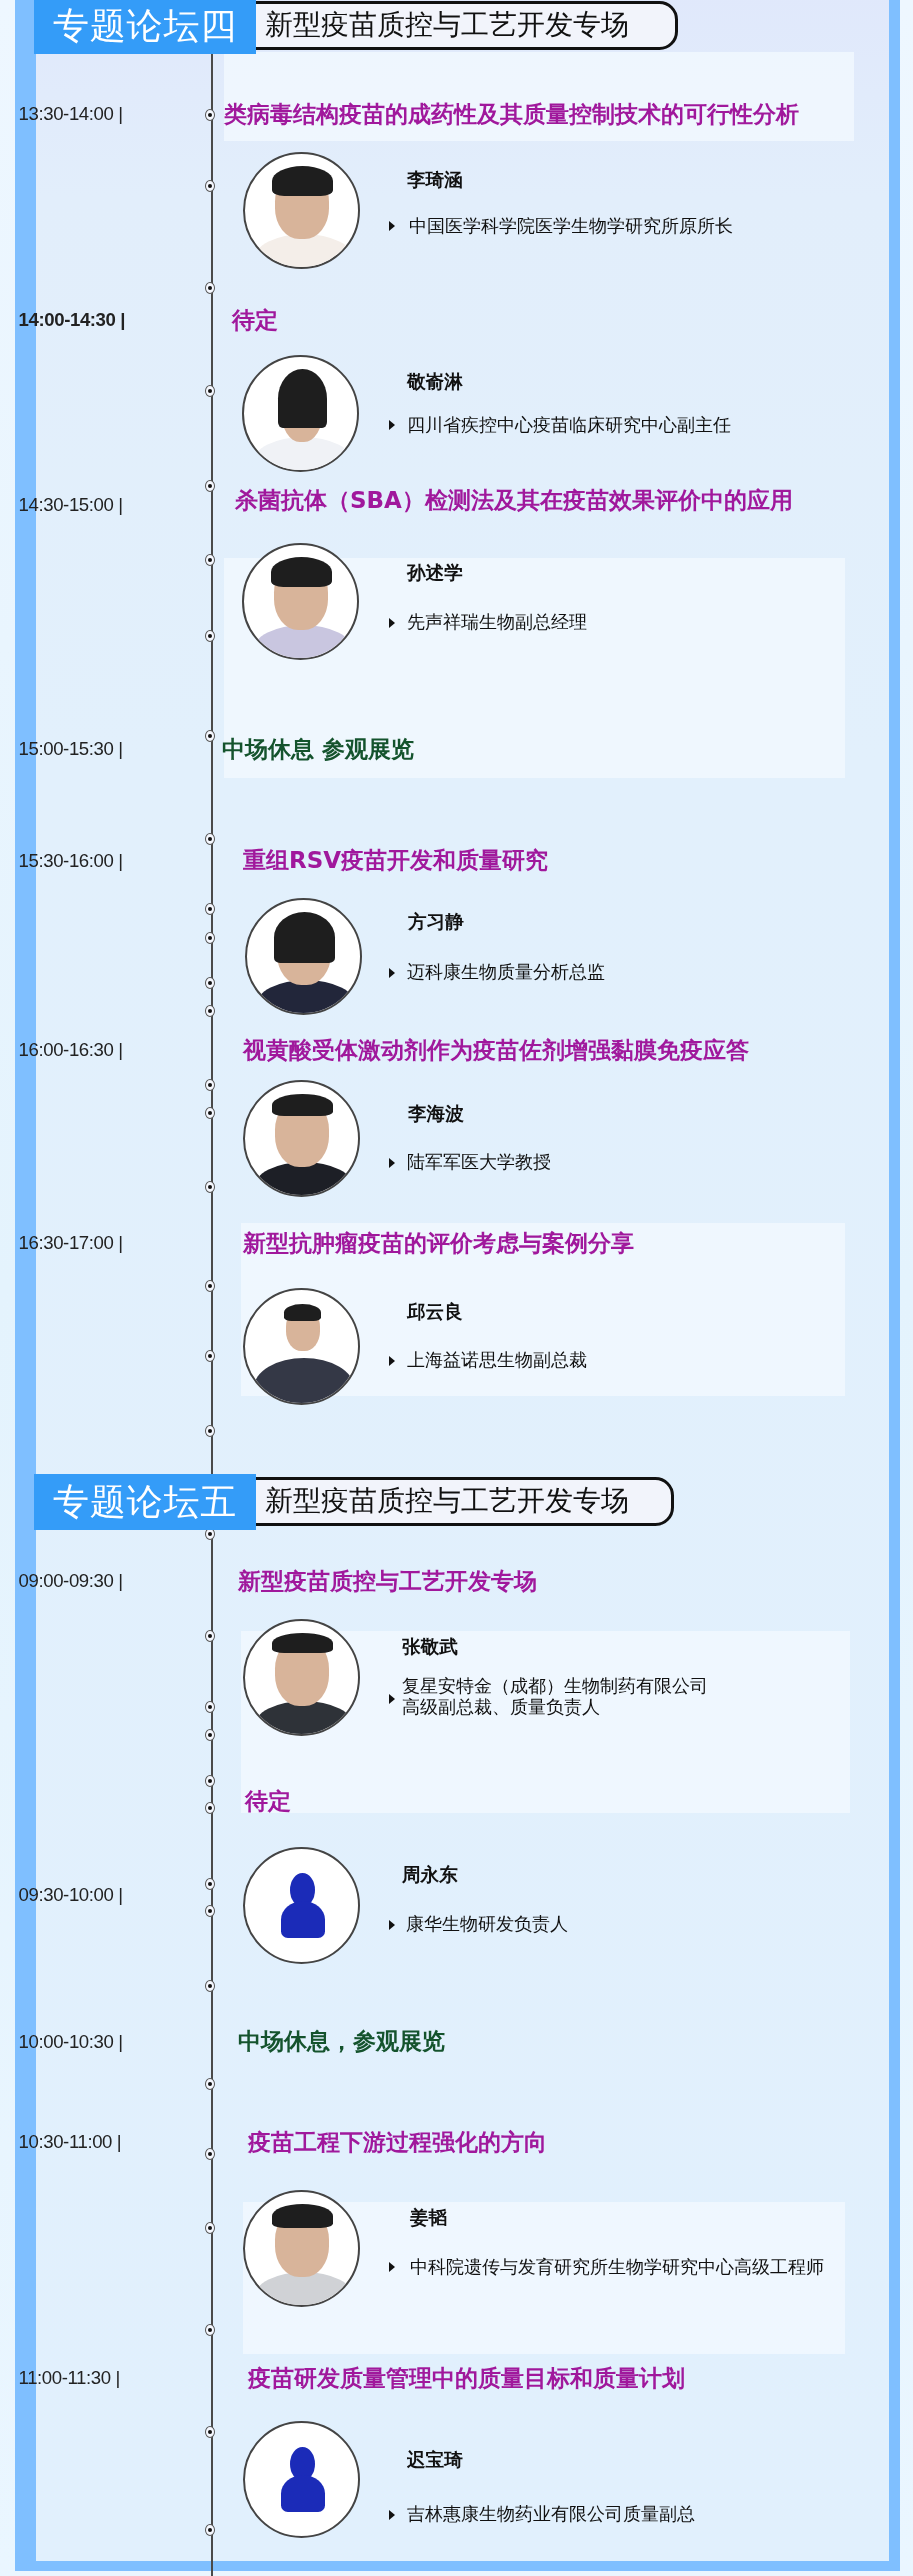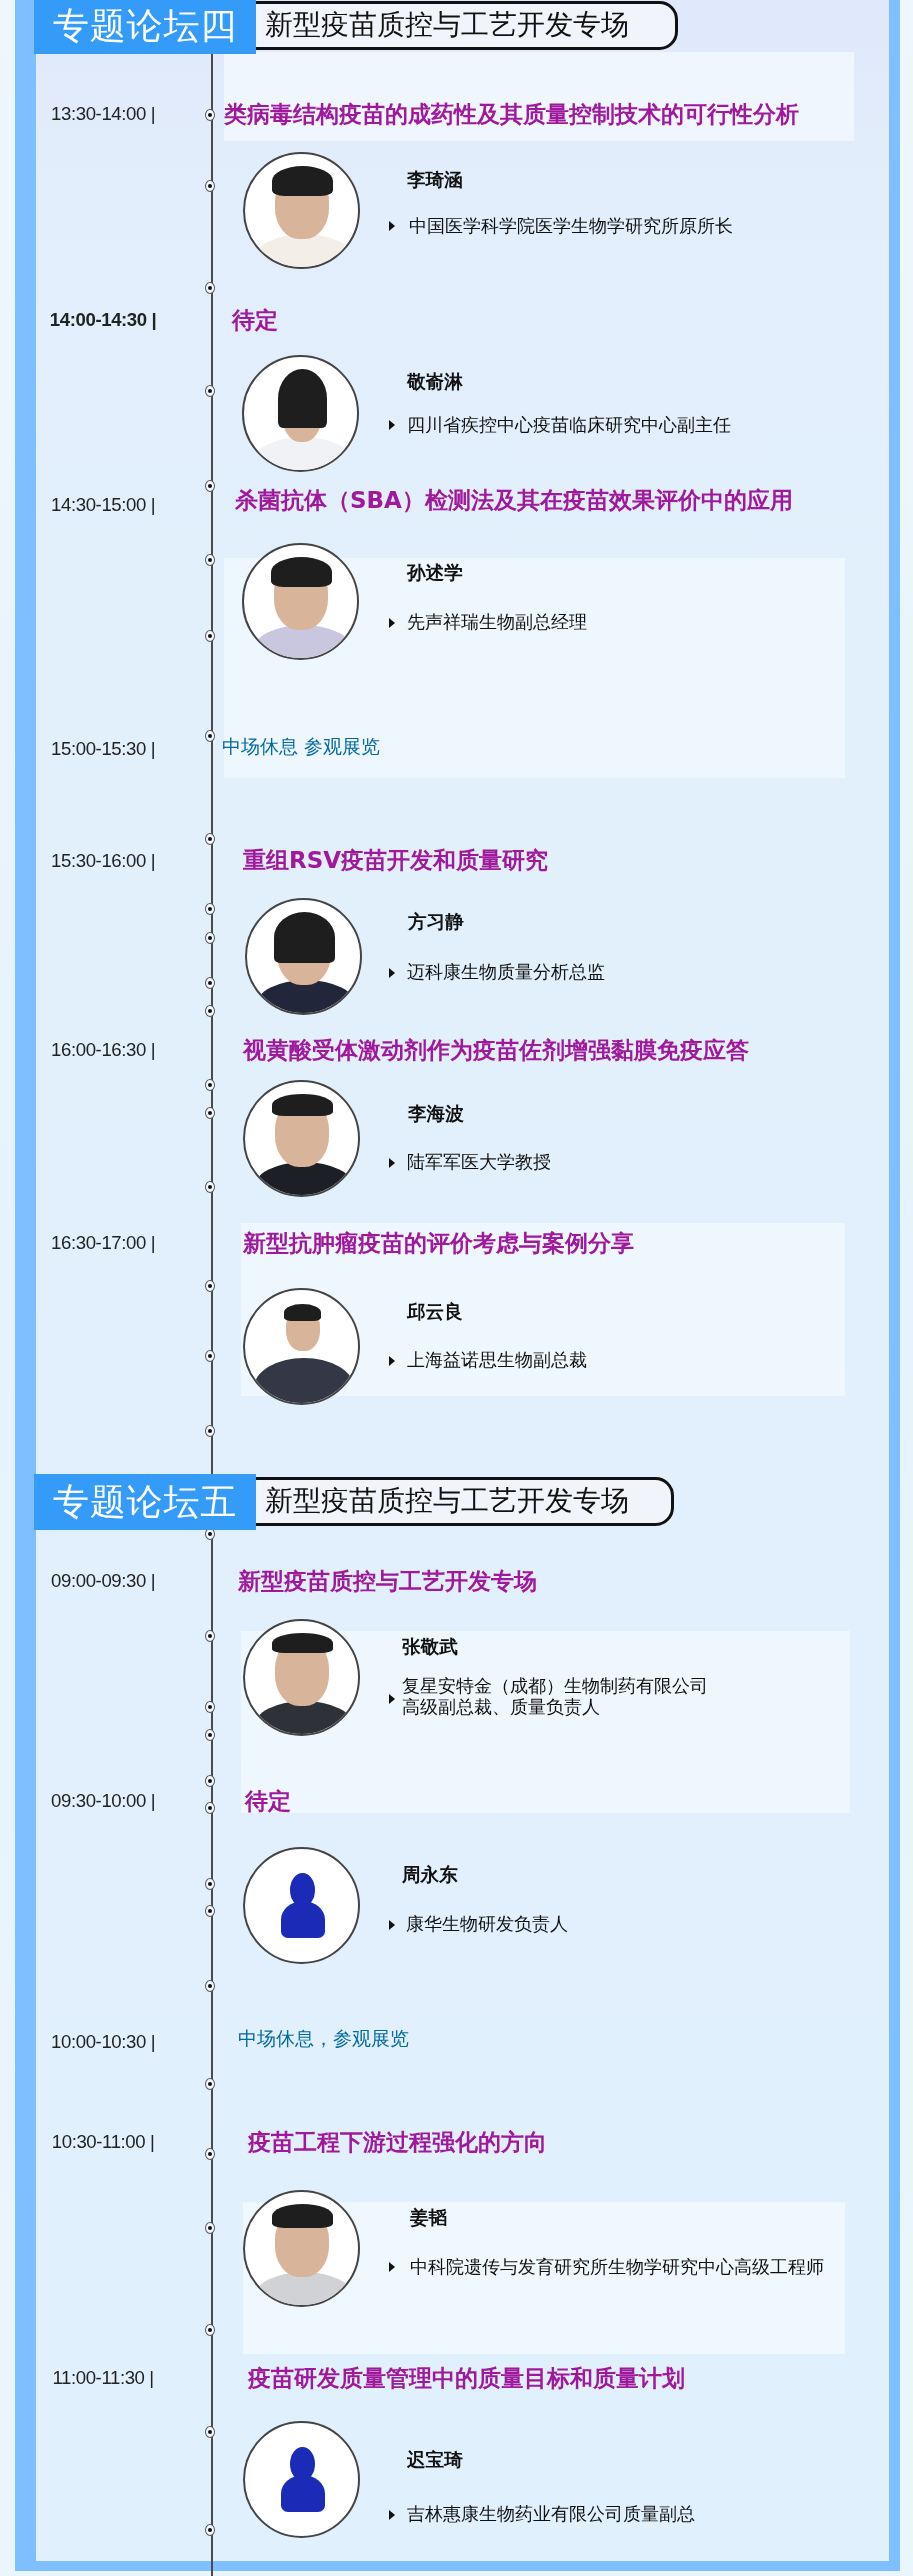--- a/index.html
+++ b/index.html
@@ -31,28 +31,28 @@
     color:#fff; font-size:36px; line-height:56px; text-align:center; z-index:2;
     font-family:"DejaVu Serif","Liberation Serif",serif; letter-spacing:0.8px;
   }
   .forum-pill {
     position:absolute; left:194px; top:2.5px; height:49px; box-sizing:border-box;
     border:3.4px solid #111; border-radius:0 18.6px 18.6px 0; background:#f2f4fb;
     padding-left:34px; font-size:28px; line-height:42px; color:#111;
     font-family:"DejaVu Serif","Liberation Serif",serif; z-index:1;
   }
   .time {
-    position:absolute; width:169px; text-align:center; font-size:18.6px; color:#222;
+    position:absolute; width:169px; text-align:left; font-size:18.6px; color:#222;
     font-family:"Liberation Sans","DejaVu Sans",sans-serif; letter-spacing:-0.4px;
   }
   .title {
     position:absolute; font-size:23px; font-weight:bold; color:#a0189c; white-space:nowrap;
   }
   .break-title {
-    position:absolute; font-size:19px; font-weight:normal; color:#0369a1; white-space:nowrap;
+    position:absolute; font-size:23px; font-weight:bold; color:#14532d; white-space:nowrap;
   }
   .panel {
     position:absolute; background:rgba(243,249,255,0.75);
   }
   .avatar {
     position:absolute; width:117px; height:117px; border-radius:50%; box-sizing:border-box;
     border:2.5px solid #444; background:#fff; overflow:hidden;
   }
   .avatar .face {
     position:absolute; left:30px; top:17px; width:54px; height:68px; border-radius:45%;
@@ -214,21 +214,21 @@
 <div class="avatar" style="left:243px;top:1619px;">
   <div class="body" style="background:#2e3238;"></div>
     <div class="face"></div>
     <div class="hair" style="height:20px;"></div>
 </div>
 <div class="speaker-name" style="left:402px;top:1634px;">张敬武</div>
 <div class="bullet" style="left:389px;top:1694px;"></div>
 <div class="speaker-role" style="left:402px;top:1675px;">复星安特金（成都）生物制药有限公司</div>
 <div class="speaker-role" style="left:402px;top:1696px;">高级副总裁、质量负责人</div>
 
-<div class="time" style="left:18.6px;top:1790px;">09:30-10:00 |</div>
+<div class="time" style="left:18.6px;top:1884px;">09:30-10:00 |</div>
 <div class="title" style="left:245px;top:1786px;">待定</div>
 <div class="avatar generic" style="left:243px;top:1847px;">
   <div class="head"></div>
     <div class="torso"></div>
 </div>
 <div class="speaker-name" style="left:402px;top:1862px;">周永东</div>
 <div class="bullet" style="left:389px;top:1920px;"></div>
 <div class="speaker-role" style="left:406px;top:1913px;">康华生物研发负责人</div>
 
 <div class="time" style="left:18.6px;top:2031px;">10:00-10:30 |</div>

